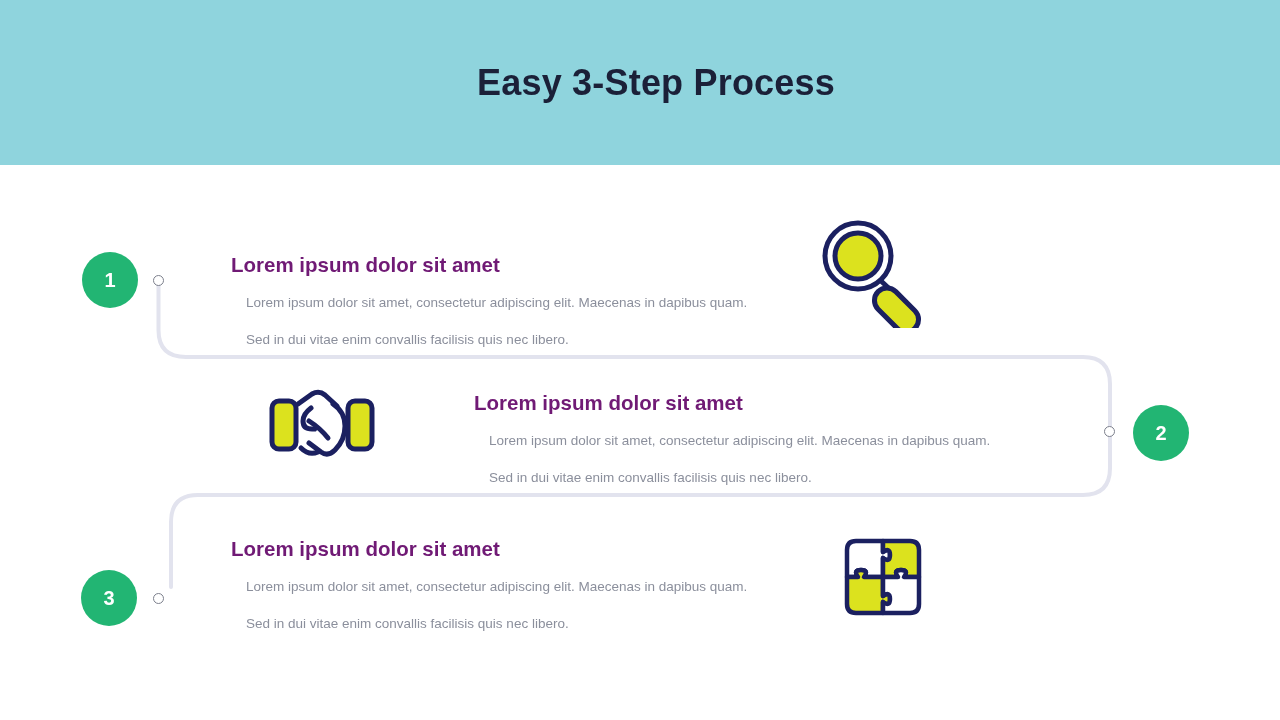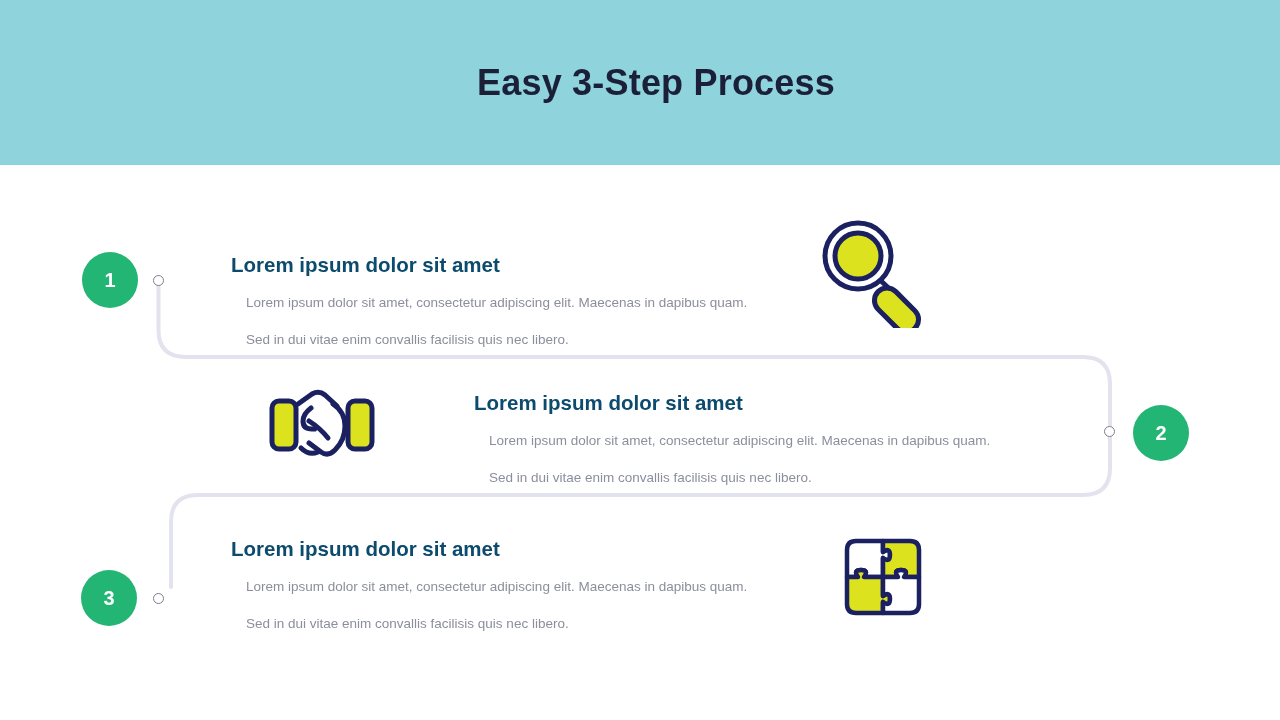--- a/index.html
+++ b/index.html
@@ -83,21 +83,21 @@
   .marker-1 { left: 153px;  top: 275px; }
   .marker-2 { left: 1104px; top: 426px; }
   .marker-3 { left: 153px;  top: 593px; }
 
   
   .step-text {
     position: absolute;
   }
   .step-text .step-heading {
     margin: 0 0 9px 0;
-    color: #0c4a6e;
+    color: #701a75;
     font-size: 20.5px;
     font-weight: bold;
     font-family: "Liberation Sans", sans-serif;
     white-space: nowrap;
   }
   .step-text .step-body {
     margin: 15px;
     color: #8b8f9c;
     font-size: 13.5px;
     line-height: 22px;

